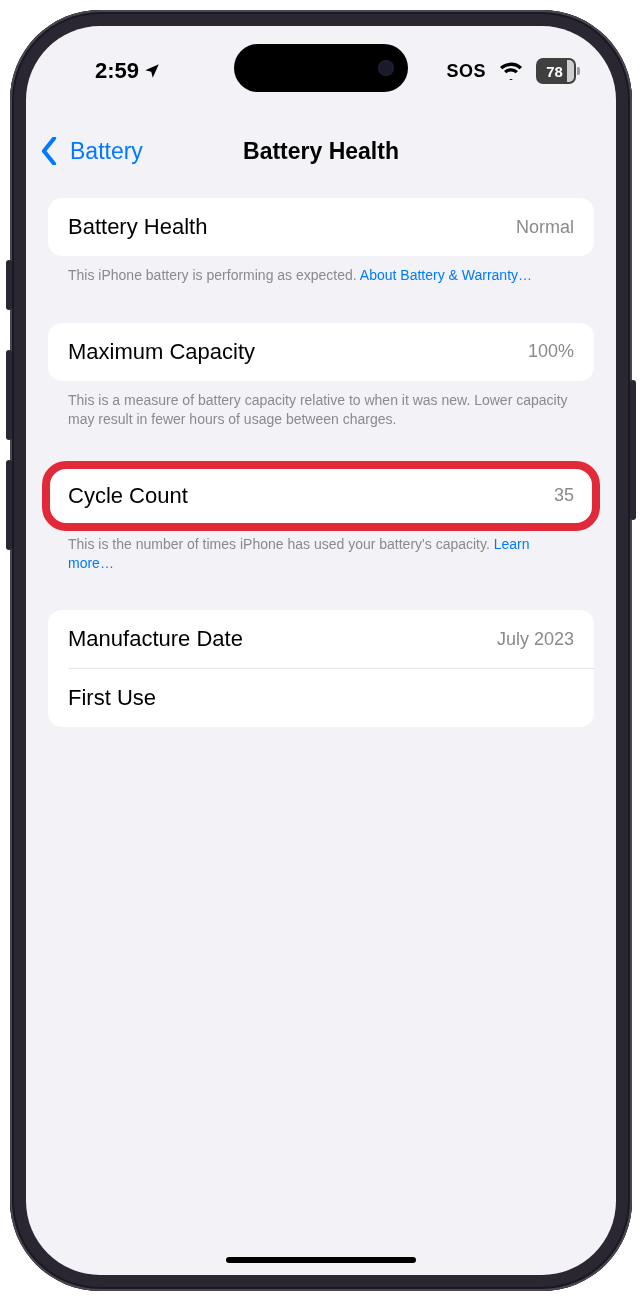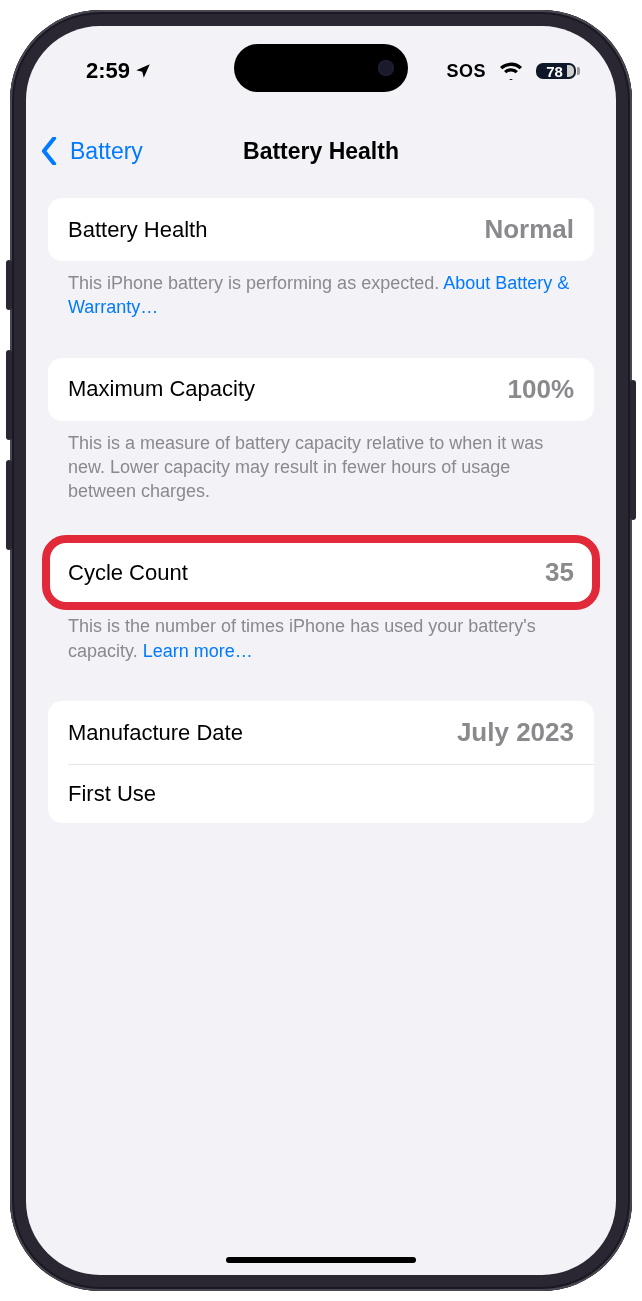--- a/index.html
+++ b/index.html
@@ -59,21 +59,21 @@
   .island-dot {
     width: 16px;
     height: 16px;
     border-radius: 50%;
     background: #1a1a2a;
     box-shadow: inset 0 0 3px #2a2a4a;
   }
   .status-bar {
     position: absolute;
     top: 0;
-    left: 8px;
+    left: 17px;
     right: 0;
     height: 70px;
     display: flex;
     justify-content: space-between;
     align-items: center;
     padding: 20px 40px 0 52px;
     z-index: 5;
   }
   .status-left {
     display: flex;
@@ -89,22 +89,22 @@
     gap: 13px;
   }
   .sos {
     font-size: 18px;
     font-weight: 600;
     letter-spacing: 0.5px;
   }
   .wifi-icon svg { display: block; }
   .battery-pill {
     width: 40px;
-    height: 16px;
-    background: #0f172a;
+    height: 26px;
+    background: #404040;
     border-radius: 7px;
     position: relative;
     display: flex;
     align-items: center;
     justify-content: center;
   }
   .battery-pill::after {
     content: "";
     position: absolute;
     right: -4px;
@@ -180,28 +180,28 @@
     margin-left: 20px;
     padding-left: 0;
     gap: 12px;
   }
   .cell-label {
     font-size: 22px;
     font-weight: 400;
     color: #000;
   }
   .cell-value {
-    font-size: 26px;
-    font-weight: 700;
+    font-size: 18px;
+    font-weight: 400;
     color: #8a8a8e;
     text-align: right;
   }
   .footer-text {
     padding: 10px 20px 0 20px;
-    font-size: 18px;
+    font-size: 14px;
     color: #8a8a8e;
     line-height: 1.35;
   }
   .footer-link {
     color: #007aff;
   }
   .section-gap {
     height: 38px;
   }
   .highlighted {

